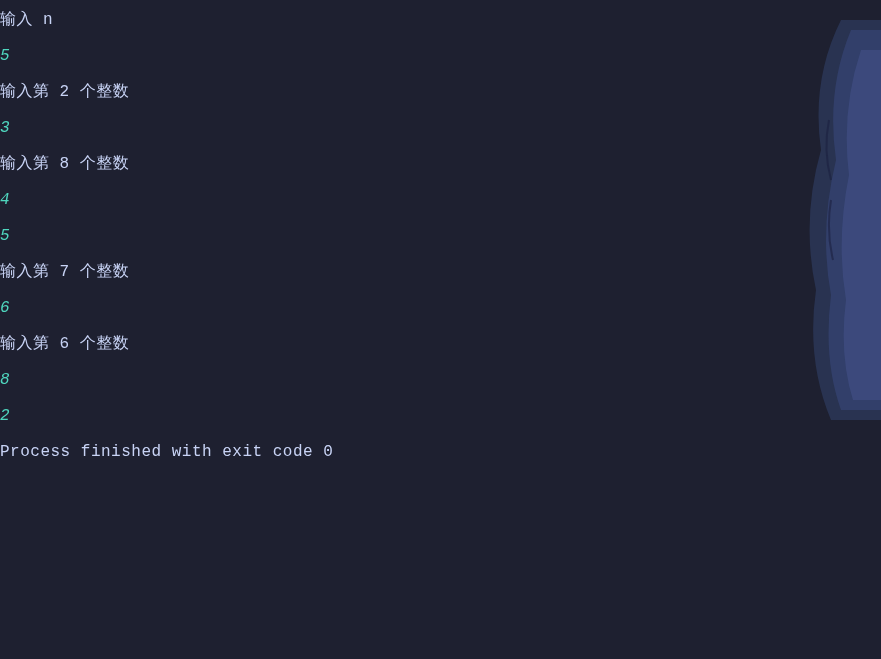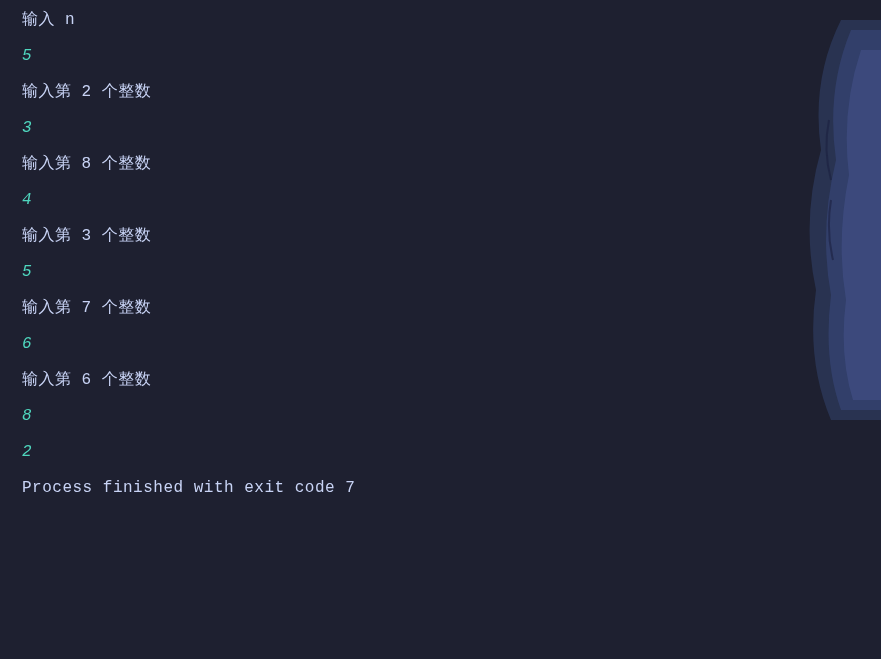--- a/index.html
+++ b/index.html
@@ -12,21 +12,21 @@
       color: #c8d3f5;
       font-family: 'Consolas', 'Monaco', 'Courier New', monospace;
       font-size: 16px;
       width: 881px;
       height: 659px;
       overflow: hidden;
       position: relative;
       line-height: 1.5;
     }
     .console {
-      padding: 8px 22px;
+      padding: 8px 0;
       position: relative;
       z-index: 2;
     }
     .line {
       margin-bottom: 12px;
       white-space: pre;
       letter-spacing: 0.5px;
     }
     .prompt {
       color: #c8d3f5;
@@ -53,29 +53,28 @@
 </head>
 <body>
 
 <div class="console">
   <div class="line prompt">输入 n</div>
   <div class="line input-value">5</div>
   <div class="line prompt">输入第 2 个整数</div>
   <div class="line input-value">3</div>
   <div class="line prompt">输入第 8 个整数</div>
   <div class="line input-value">4</div>
-  <div class="line prompt">输入第 3 个整数</div>
   <div class="line input-value">5</div>
   <div class="line prompt">输入第 7 个整数</div>
   <div class="line input-value">6</div>
   <div class="line prompt">输入第 6 个整数</div>
   <div class="line input-value">8</div>
   <div class="line input-value">2</div>
   <div class="line"></div>
-  <div class="line prompt">Process finished with exit code 7</div>
+  <div class="line prompt">Process finished with exit code 0</div>
 </div>
 
 <div class="decoration">
   <svg width="140" height="450" viewBox="0 0 140 450">
     <path d="M 60 20 Q 30 80 40 150 Q 20 220 35 290 Q 25 360 50 420 L 140 420 L 140 20 Z" fill="#2a3555" opacity="0.9"></path>
     <path d="M 70 30 Q 45 90 55 160 Q 38 230 50 295 Q 42 360 60 410 L 140 410 L 140 30 Z" fill="#354270" opacity="0.8"></path>
     <path d="M 80 50 Q 60 110 68 175 Q 55 240 65 300 Q 58 355 72 400 L 140 400 L 140 50 Z" fill="#404e85" opacity="0.7"></path>
     <path d="M 50 200 Q 45 230 52 260" stroke="#1a2040" stroke-width="2" fill="none" opacity="0.6"></path>
     <path d="M 48 120 Q 42 150 50 180" stroke="#1a2040" stroke-width="2" fill="none" opacity="0.6"></path>
   </svg>

